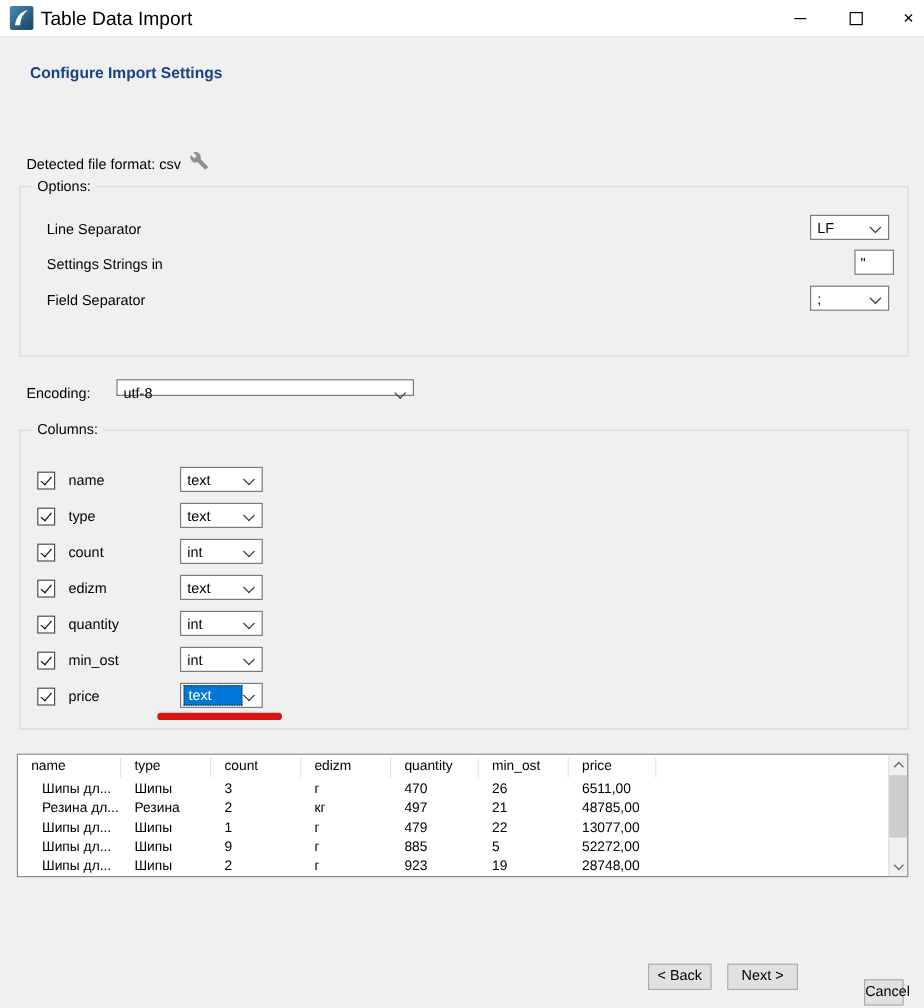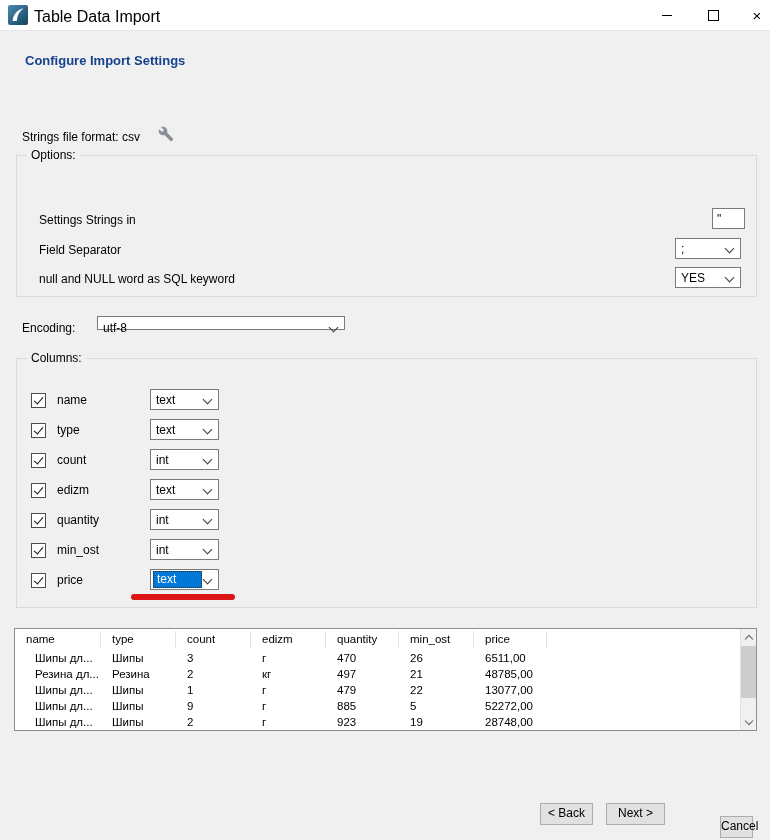--- a/index.html
+++ b/index.html
@@ -113,51 +113,51 @@
   <span class="win-btn" style="left:696px">
     <span class="max-glyph"></span>
   </span>
   <span class="win-btn" style="left:740px">
     <span class="close-glyph">×</span>
   </span>
 </div>
 
 <div class="heading">Configure Import Settings</div>
 
-<div class="detected">Strings file format: csv</div>
+<div class="detected">Detected file format: csv</div>
 <span class="wrench">
   <svg width="16" height="16" viewBox="0 0 24 24">
     <path fill="#8a8f98" d="M22.7 19l-9.1-9.1c.9-2.3.4-5-1.5-6.9-2-2-5-2.4-7.4-1.3L9 6 6 9 1.6 4.7C.4 7.1.9 10.1 2.9 12.1c1.9 1.9 4.6 2.4 6.9 1.5l9.1 9.1c.4.4 1 .4 1.4 0l2.3-2.3c.5-.4.5-1.1.1-1.4z"></path>
   </svg>
 </span>
 
 <div class="groupbox" style="left:16px; top:155px; width:739px; height:140px;">
   <span class="group-label">Options:</span>
 
+  <div class="opt-row" style="top:23px;">
+    <span class="opt-label">Line Separator</span>
+    <span class="select" style="left:658px; width:66px;">
+      <span class="sel-text">LF</span>
+      <span class="chev"></span>
+    </span>
+  </div>
 
   <div class="opt-row" style="top:52px;">
     <span class="opt-label">Settings Strings in</span>
     <input class="txt-input" style="left: 695px; width: 33px;" value="&quot;">
   </div>
 
   <div class="opt-row" style="top:82px;">
     <span class="opt-label">Field Separator</span>
     <span class="select" style="left:658px; width:66px;">
       <span class="sel-text">;</span>
       <span class="chev"></span>
     </span>
   </div>
 
-  <div class="opt-row" style="top:111px;">
-    <span class="opt-label">null and NULL word as SQL keyword</span>
-    <span class="select" style="left:658px; width:66px;">
-      <span class="sel-text">YES</span>
-      <span class="chev"></span>
-    </span>
-  </div>
 </div>
 
 <span class="enc-label">Encoding:</span>
 <span class="select" style="left:97px; top:316px; width:248px; height:14px;">
   <span class="sel-text" style="top:4px;">utf-8</span>
   <span class="chev" style="top:7px;"></span>
 </span>
 
 <div class="groupbox" style="left:16px; top:358px; width:739px; height:248px;">
   <span class="group-label">Columns:</span>

